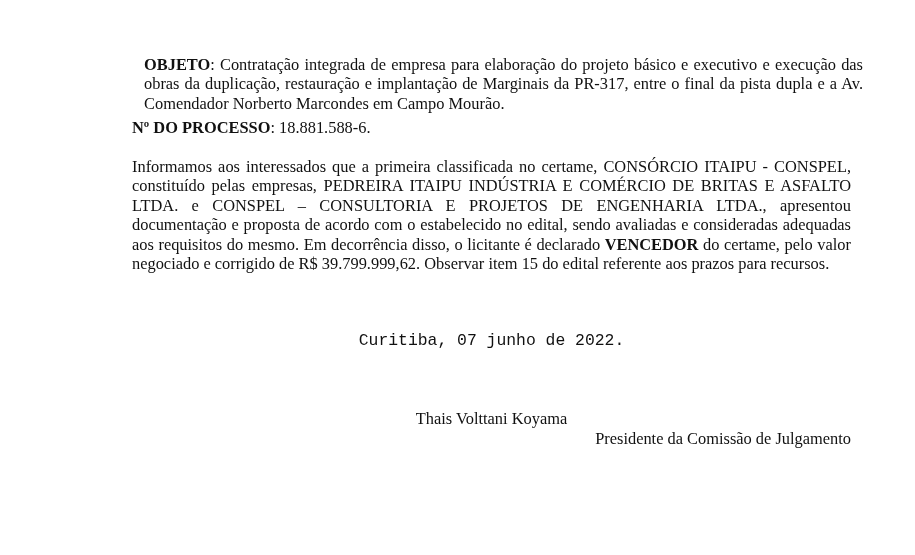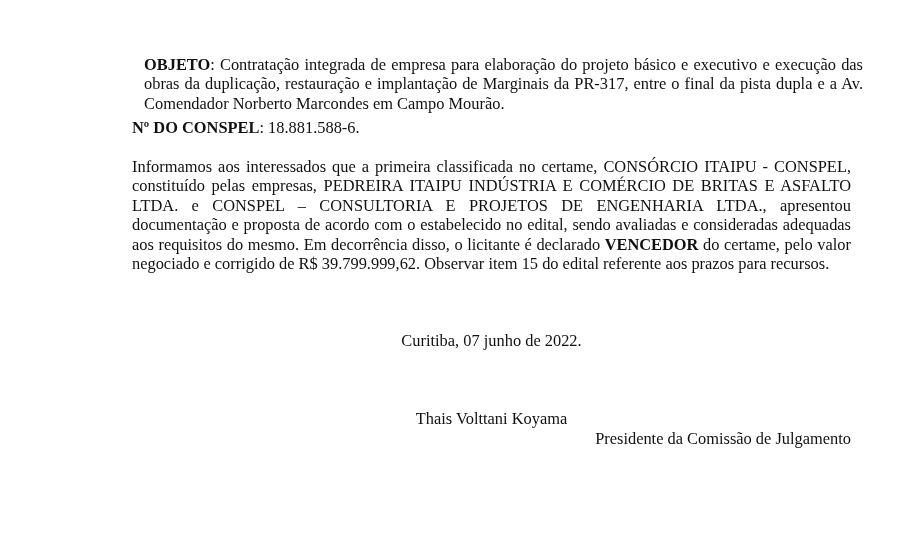--- a/index.html
+++ b/index.html
@@ -33,32 +33,32 @@
     .processo { position: absolute; top: 103px; left: 0; width: 719px; }
     .informamos { position: absolute; top: 142px; left: 0; width: 719px; }
     .center {
       position: absolute;
       left: 0;
       width: 719px;
       text-align: center;
       line-height: 19.4px;
       margin: 0;
     }
-    .date { top: 316px; }
+    .date { top: 316px; font-family: Liberation Mono, monospace; }
     .sig-name { top: 394px; text-align: center; }
     .sig-role { top: 414px; text-align: right; }
   </style>
 </head>
 <body>
 
 <div class="page">
 
   <p class="para objeto"><b>OBJETO</b><span>: </span><span>Contratação integrada de empresa para elaboração do projeto básico e executivo e execução das obras da duplicação, restauração e implantação de Marginais da PR-317, entre o final da pista dupla e a Av. Comendador Norberto Marcondes em Campo Mourão.</span></p>
 
-  <p class="para processo"><b>Nº DO CONSPEL</b><span>: </span><span>18.881.588-6.</span></p>
+  <p class="para processo"><b>Nº DO PROCESSO</b><span>: </span><span>18.881.588-6.</span></p>
 
   <p class="para informamos"><span>Informamos aos interessados que a primeira classificada no certame, CONSÓRCIO ITAIPU - CONSPEL, constituído pelas empresas, PEDREIRA ITAIPU INDÚSTRIA E COMÉRCIO DE BRITAS E ASFALTO LTDA. e CONSPEL – CONSULTORIA E PROJETOS DE ENGENHARIA LTDA., apresentou documentação e proposta de acordo com o estabelecido no edital, sendo avaliadas e consideradas adequadas aos requisitos do mesmo. Em decorrência disso, o licitante é declarado </span><b>VENCEDOR</b><span> do certame, pelo valor negociado e corrigido de R$ 39.799.999,62. Observar item 15 do edital referente aos prazos para recursos.</span></p>
 
   <p class="center date">Curitiba, 07 junho de 2022.</p>
 
   <p class="center sig-name">Thais Volttani Koyama</p>
   <p class="center sig-role">Presidente da Comissão de Julgamento</p>
 
 </div>
 

